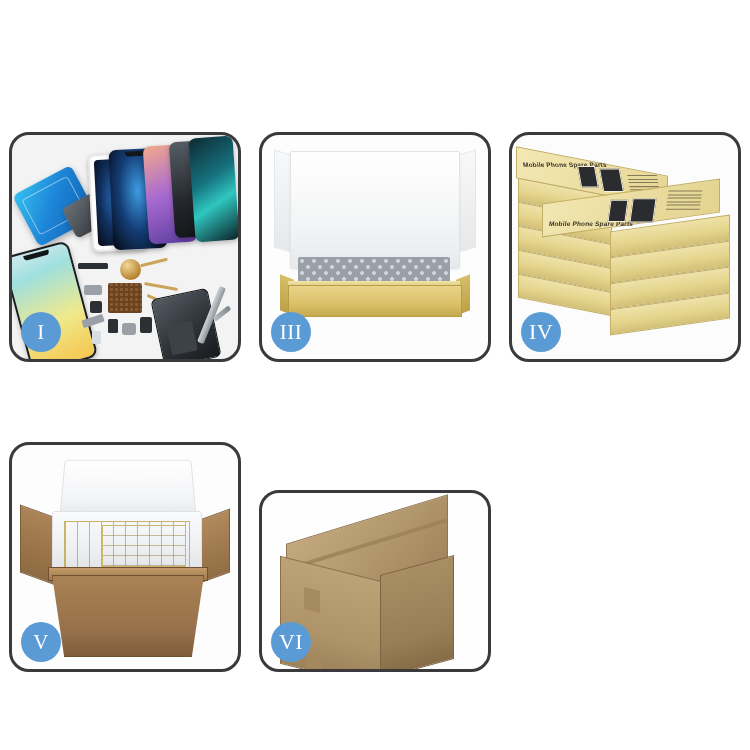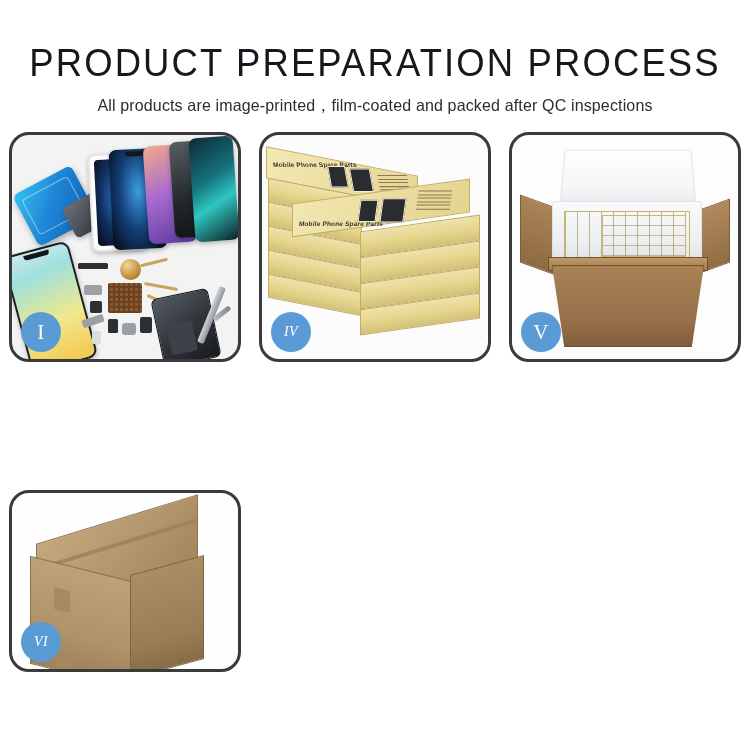--- a/index.html
+++ b/index.html
@@ -55,21 +55,21 @@
     width:40px;height:40px;border-radius:50%;
     background:#5b9bd5;
     color:#ffffff;
     display:flex;align-items:center;justify-content:center;
     font-family:"Liberation Serif","DejaVu Serif",serif;
     font-size:21px;line-height:1;
     letter-spacing:0.5px;
     z-index:9;
     box-shadow:0 0 0 0 rgba(0,0,0,0);
   }
-  .badge.wide{font-size:14px;font-style:italic;}
+  .badge.wide{font-size:22px;}
 
   
   .p1{background:#f3f3f3;}
   .phone{position:absolute;border-radius:7px;overflow:hidden;box-shadow:0 2px 5px rgba(0,0,0,.25);}
   .ph-a{ 
     left:10px;top:42px;width:66px;height:58px;border-radius:6px;
     background:linear-gradient(135deg,#35c2f0 0%,#1e86d8 45%,#0e5fae 100%);
     transform:rotate(-28deg);
     box-shadow:0 3px 6px rgba(0,0,0,.3);
   }
@@ -316,24 +316,20 @@
     transform:skewY(-15deg);
     border:1px solid #7d6442;
   }
   .c6-tape{position:absolute;background:#a4885e;opacity:.9;}
 </style>
 </head>
 <body>
 
 <div class="page">
 
-  <div class="header">
-    <div class="title">PRODUCT PREPARATION PROCESS</div>
-    <div class="subtitle">All products are image-printed，film-coated and packed after QC inspections</div>
-  </div>
 
   <div class="grid">
 
     <div class="card p1">
       <div class="card-media">
         <div class="phone ph-a"></div>
         <div class="phone ph-b"></div>
         <div class="phone ph-glass"></div>
         <div class="phone ph-c">
             <span class="notch"></span>
@@ -359,20 +355,33 @@
         <div class="cable" style="left:132px;top:150px;width:34px;transform:rotate(10deg);"></div>
         <div class="cable" style="left:134px;top:164px;width:26px;transform:rotate(24deg);"></div>
         <div class="backplate"></div>
         <div class="tweezer"></div>
         <div class="tweezer2"></div>
       </div>
       <div class="badge">I</div>
     </div>
 
 
+    <div class="card p3">
+      <div class="card-media">
+        <div class="box3-lidL"></div>
+        <div class="box3-lidR"></div>
+        <div class="box3-lid"></div>
+        <div class="box3-bubble"></div>
+        <div class="box3-sideL"></div>
+        <div class="box3-sideR"></div>
+        <div class="box3-rim"></div>
+        <div class="box3-front"></div>
+      </div>
+      <div class="badge">III</div>
+    </div>
 
     <div class="card p4">
       <div class="card-media stack">
 
         <div class="kbox" style="left:6px;top:52px;width:92px;height:22px;transform:skewY(11deg);"></div>
         <div class="kbox" style="left:6px;top:76px;width:92px;height:22px;transform:skewY(11deg);"></div>
         <div class="kbox" style="left:6px;top:100px;width:92px;height:22px;transform:skewY(11deg);"></div>
         <div class="kbox" style="left:6px;top:124px;width:92px;height:22px;transform:skewY(11deg);"></div>
         <div class="kbox" style="left:6px;top:148px;width:92px;height:22px;transform:skewY(11deg);"></div>
 

